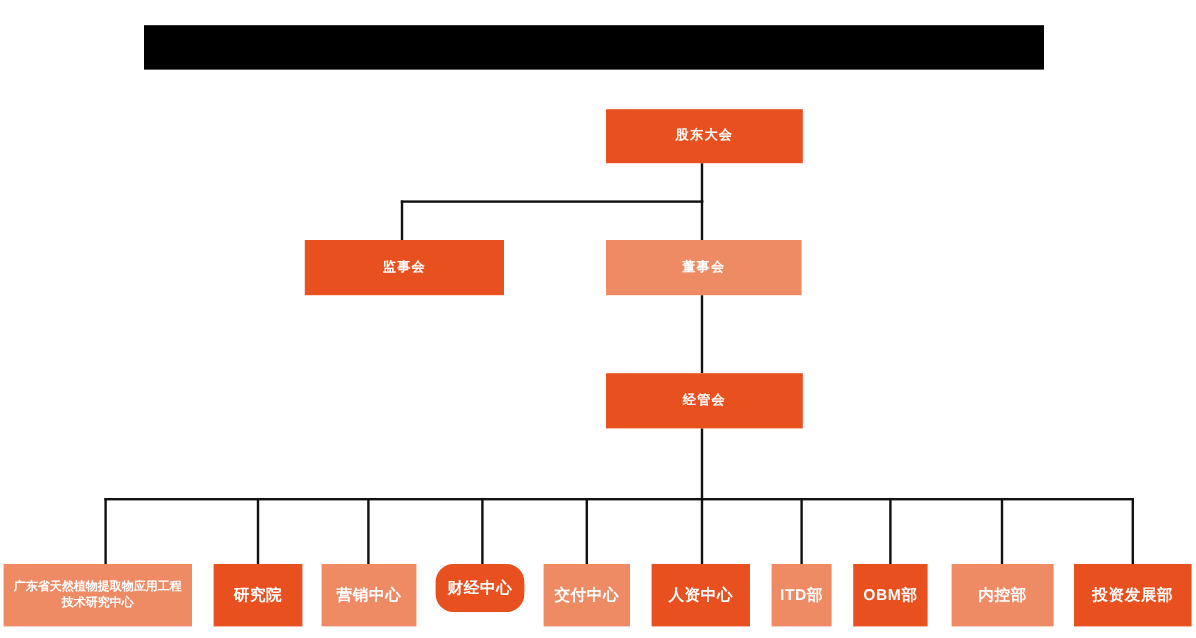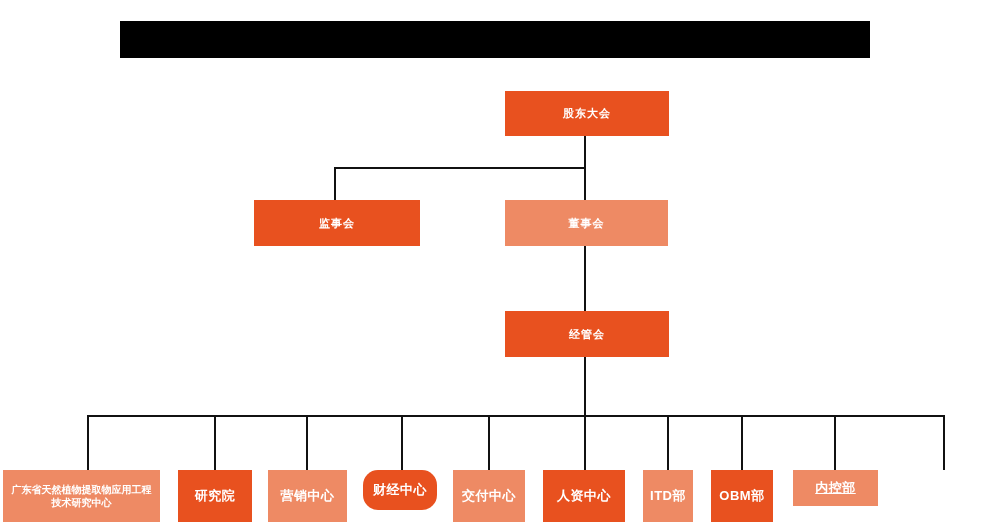--- a/index.html
+++ b/index.html
@@ -40,21 +40,21 @@
 
   
   .d0 { left:3px;   top:470px; width:157px; height:52px; }
   .d1 { left:178px; top:470px; width:74px;  height:52px; }
   .d2 { left:268px; top:470px; width:79px;  height:52px; }
   .d3 { left:363px; top:470px; width:74px;  height:40px;border-radius:15px; }
   .d4 { left:453px; top:470px; width:72px;  height:52px; }
   .d5 { left:543px; top:470px; width:82px;  height:52px; }
   .d6 { left:643px; top:470px; width:50px;  height:52px; }
   .d7 { left:711px; top:470px; width:62px;  height:52px; }
-  .d8 { left:793px; top:470px; width:85px;  height:36px;text-decoration:underline; }
+  .d8 { left:793px; top:470px; width:85px;  height:52px; }
   .d9 { left:895px; top:470px; width:98px;  height:52px; }
 
   
   .l-v-top        { left:584px; top:136px; width:2px;   height:33px; }
   .l-h-mid        { left:334px; top:167px; width:252px; height:2px;  }
   .l-v-supervisory{ left:334px; top:167px; width:2px;   height:33px; }
   .l-v-board      { left:584px; top:167px; width:2px;   height:33px; }
   .l-v-board-mgmt { left:584px; top:246px; width:2px;   height:65px; }
   .l-v-mgmt-down  { left:584px; top:357px; width:2px;   height:113px;}
   .l-h-bottom     { left:87px;  top:415px; width:858px; height:2px;  }
@@ -99,14 +99,15 @@
 
   <div class="node light dept dept-long d0">广东省天然植物提取物应用工程技术研究中心</div>
   <div class="node dark dept d1">研究院</div>
   <div class="node light dept d2">营销中心</div>
   <div class="node dark dept d3">财经中心</div>
   <div class="node light dept d4">交付中心</div>
   <div class="node dark dept d5">人资中心</div>
   <div class="node light dept d6">ITD部</div>
   <div class="node dark dept d7">OBM部</div>
   <div class="node light dept d8">内控部</div>
+  <div class="node dark dept d9">投资发展部</div>
 
 </div>
 
 </body></html>

